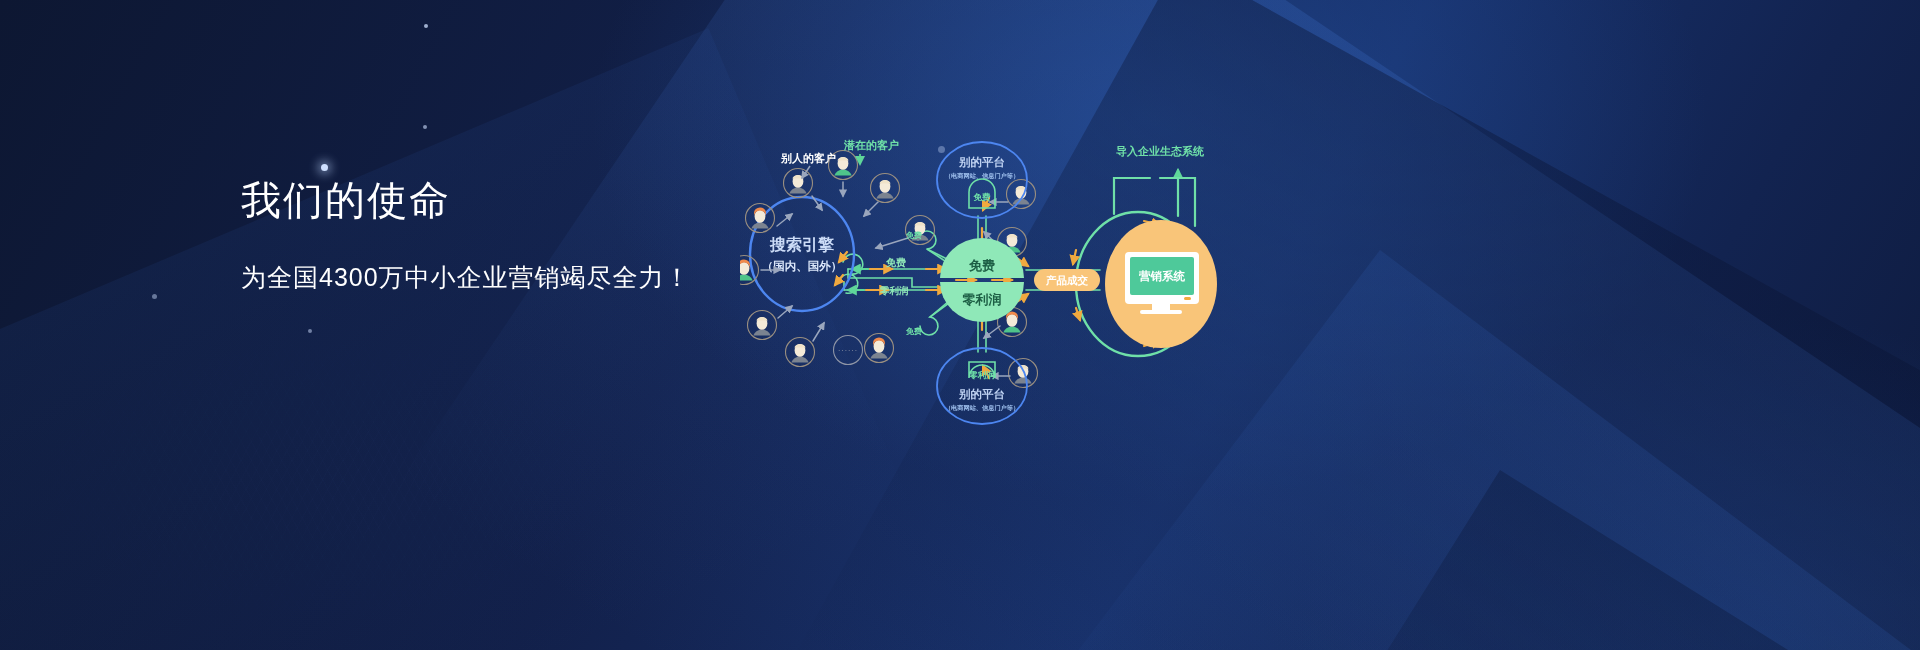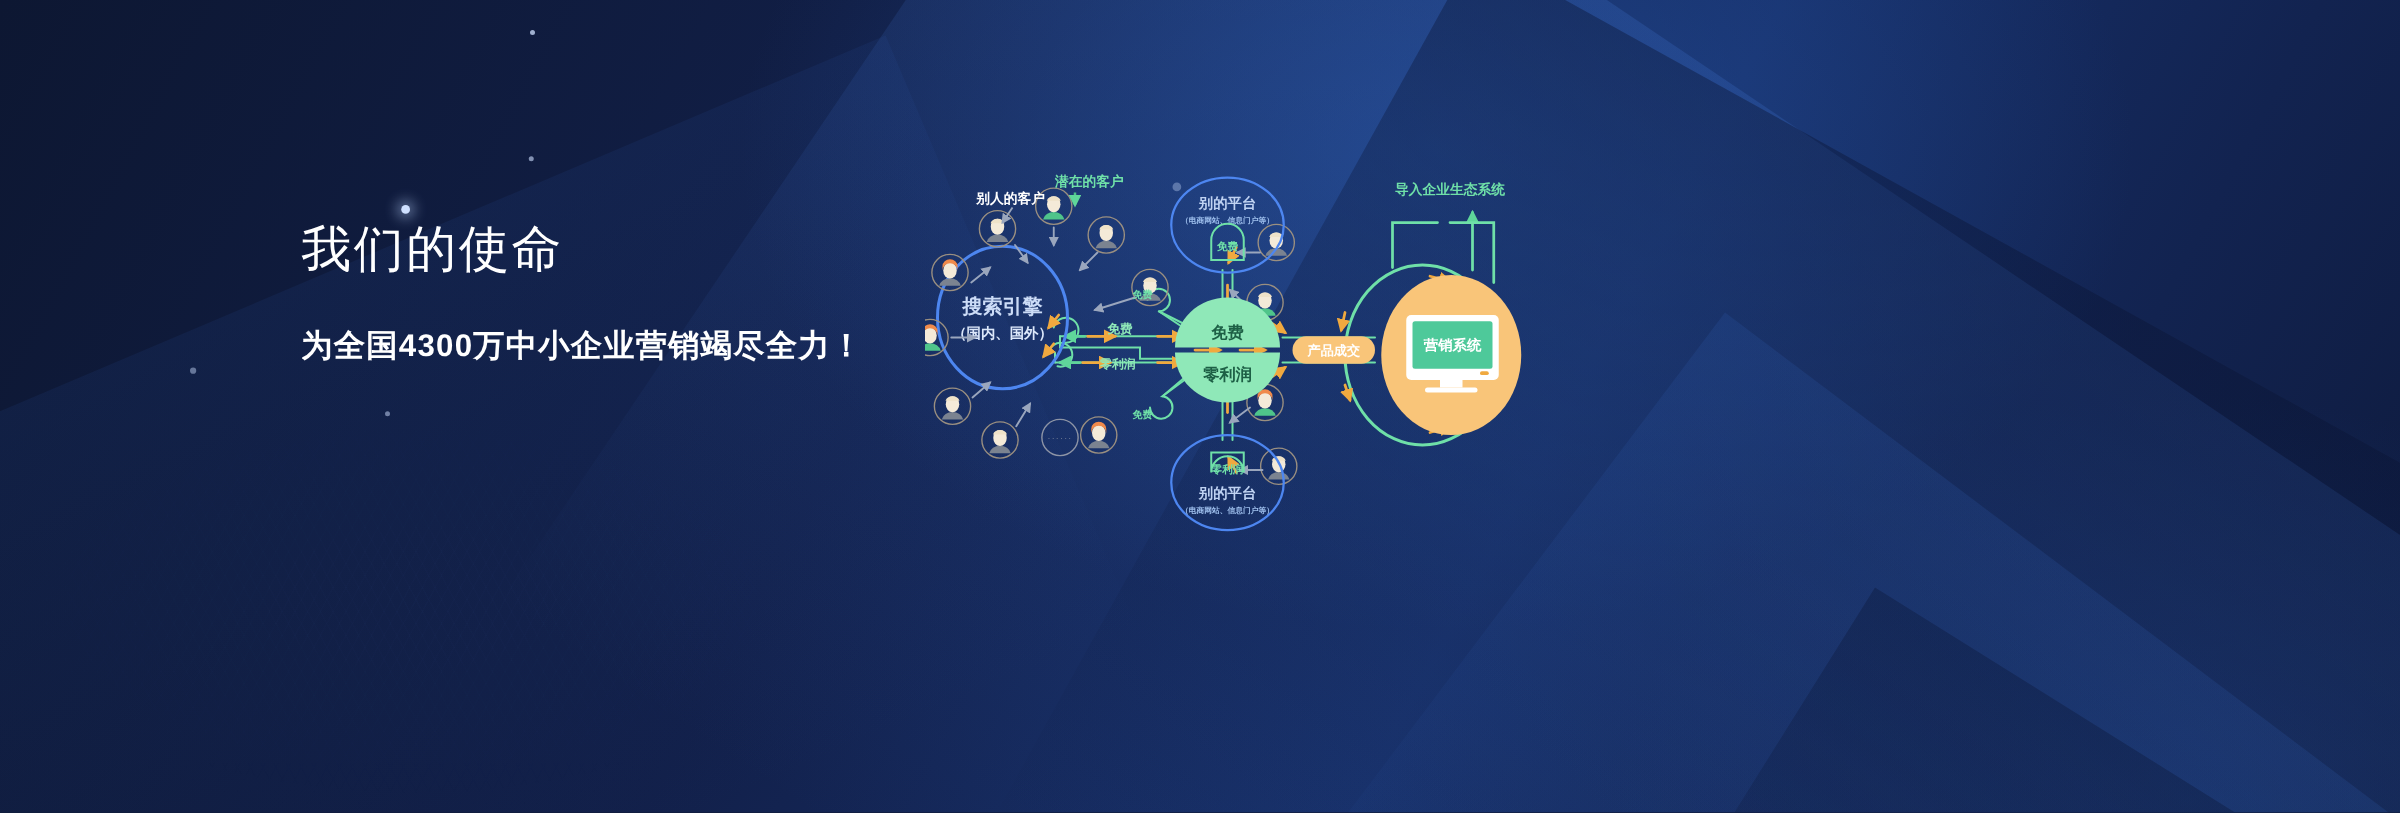--- a/index.html
+++ b/index.html
@@ -37,21 +37,21 @@
       repeating-linear-gradient(-62deg, rgba(90,140,220,0.055) 0 1px, rgba(0,0,0,0) 1px 9px);
     -webkit-mask-image:radial-gradient(ellipse 520px 250px at 330px 180px, #000 0%, transparent 75%);
     mask-image:radial-gradient(ellipse 520px 250px at 330px 180px, #000 0%, transparent 75%);}
 
   .star{position:absolute;border-radius:50%;background:#cfe0ff;}
   .star.glow{box-shadow:0 0 10px 4px rgba(190,215,255,.45);}
 
   
   .copy{position:absolute;left:209px;top:176px;width:640px;margin-left:32px;}
   .headline{color:#ffffff;font-size:40px;line-height:1.2;letter-spacing:2px;font-weight:400;margin:0;}
-  .subline{color:#ffffff;font-size:25px;line-height:1.2;letter-spacing:1px;font-weight:700;margin:38px 0 0 0;}
+  .subline{color:#ffffff;font-size:25px;line-height:1.2;letter-spacing:1px;font-weight:400;margin:38px 0 0 0;}
 
   
   #diagram{position:absolute;left:740px;top:130px;width:540px;height:300px;}
   #diagram svg{display:block;}
 </style>
 </head>
 <body>
 
 <div id="stage">
 

